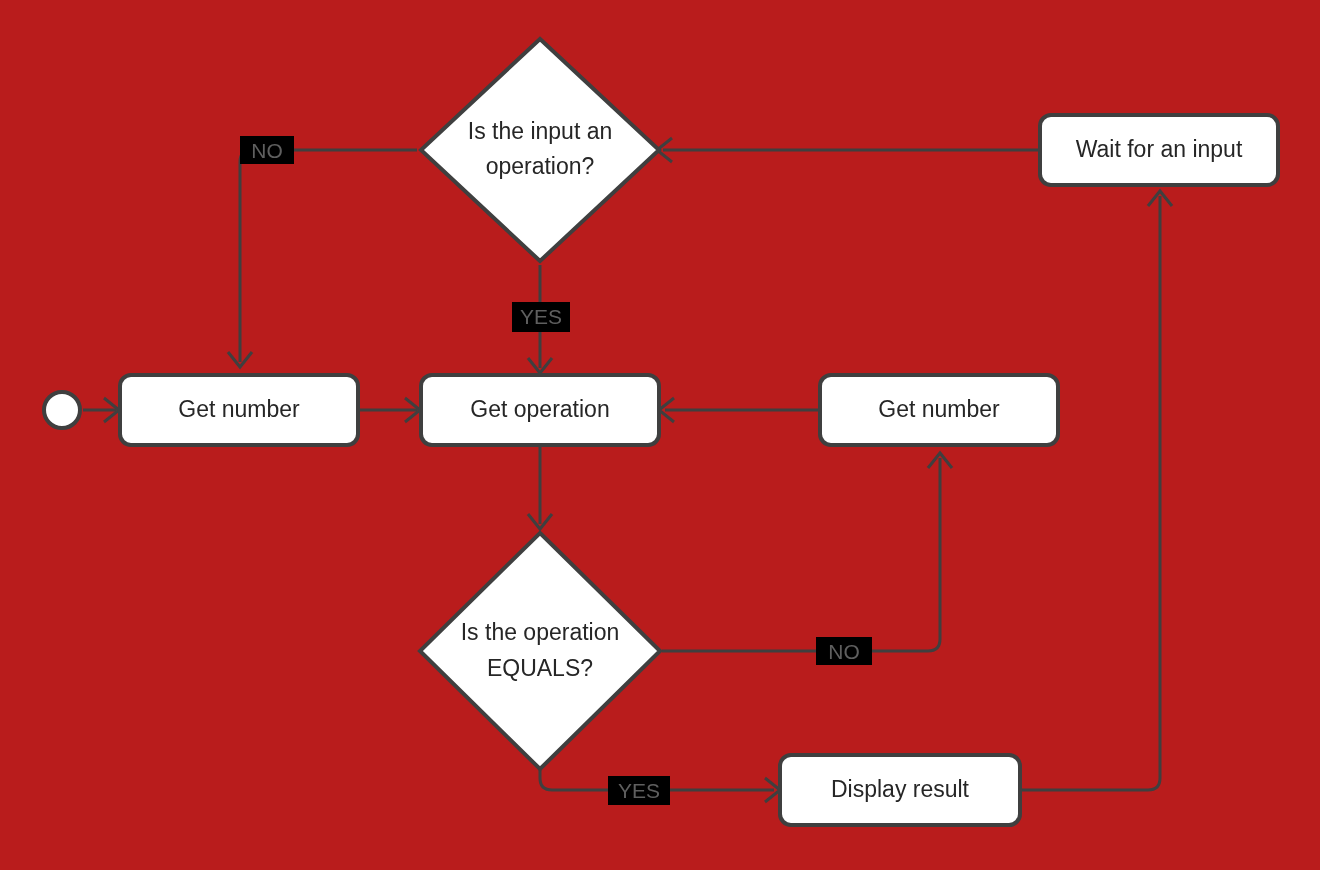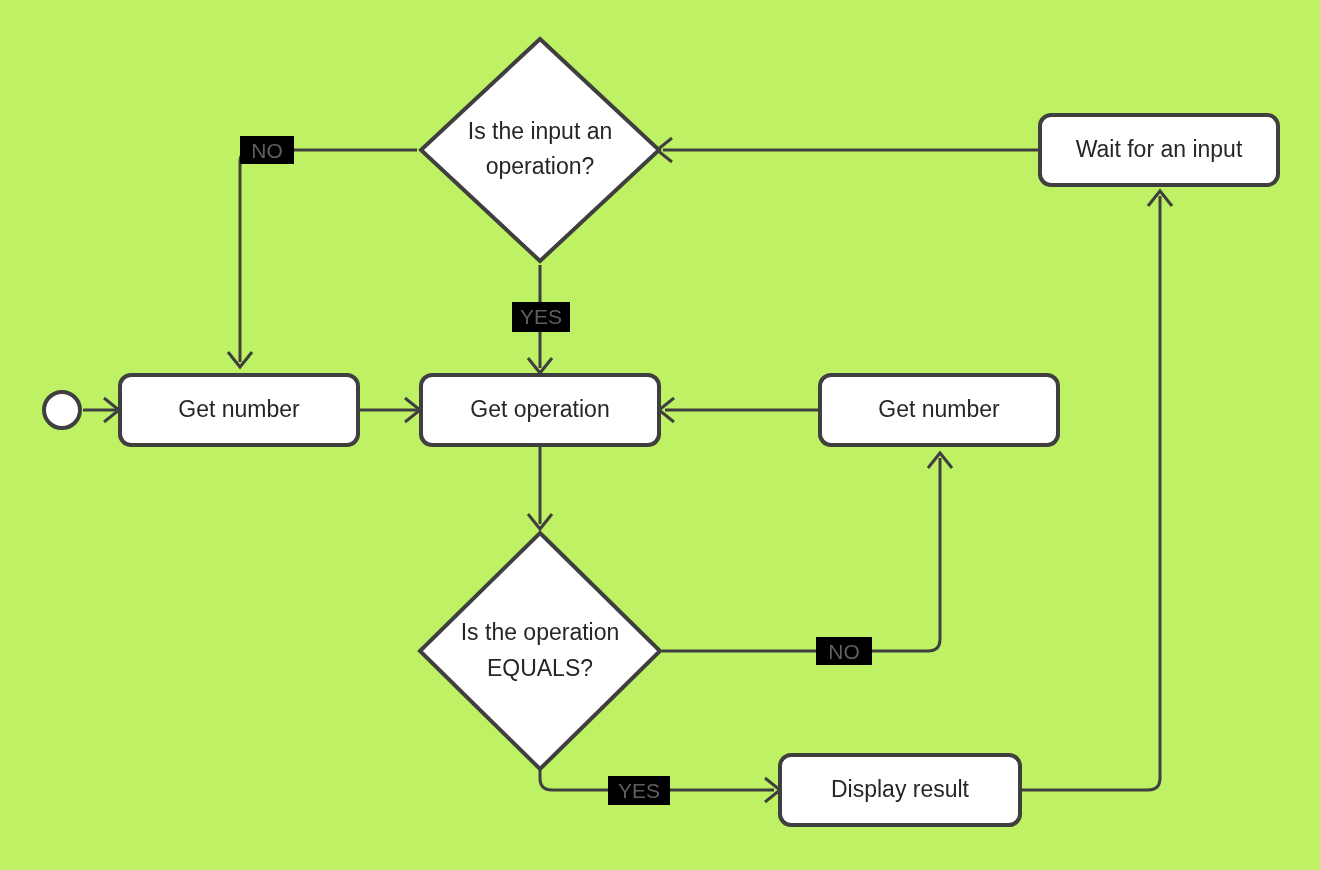--- a/index.html
+++ b/index.html
@@ -4,21 +4,21 @@
 <style>
   html, body {
     margin: 0;
     padding: 0;
     background: #000000;
   }
   #canvas-root {
     position: relative;
     width: 1320px;
     height: 870px;
-    background: #bef264;
+    background: #b91c1c;
     overflow: hidden;
     font-family: "Liberation Sans", sans-serif;
   }
   svg.flow {
     position: absolute;
     top: 0; left: 0;
     width: 1320px;
     height: 870px;
     display: block;
   }

